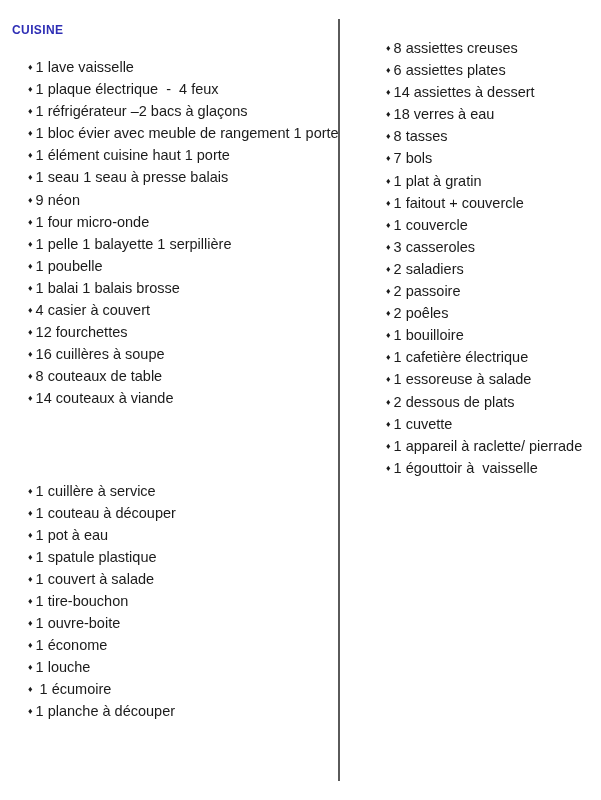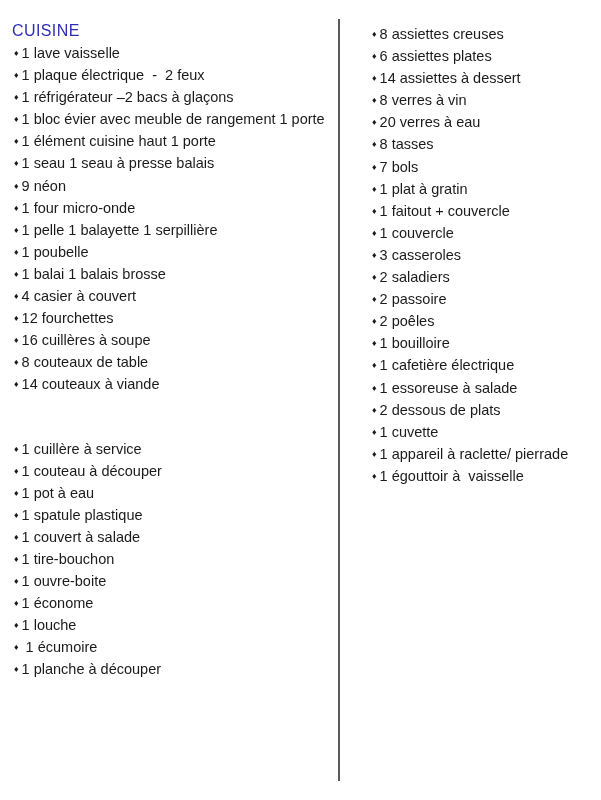--- a/index.html
+++ b/index.html
@@ -29,29 +29,29 @@
     left: 12px;
     top: 20px;
     width: 324px;
   }
   .col-right {
     left: 370px;
     top: 22px;
     width: 228px;
   }
   .doc-title {
-    font-size: 16px;
-    font-weight: normal;
+    font-size: 12px;
+    font-weight: bold;
     line-height: 21px;
     letter-spacing: 0.4px;
     color: var(--title-color, #2e2eb5);
   }
   ul.item-list {
     list-style: none;
-    margin: 2px;
+    margin: 16px;
     padding: 0;
   }
   ul.item-list li {
     white-space: pre;
     font-size: 14.5px;
     line-height: 20.1px;
     color: var(--text-color, #1b1b1b);
   }
   .bullet {
     display: inline-block;
@@ -65,21 +65,21 @@
     height: 38px;
   }
 </style>
 </head>
 <body style="--title-color: #2e2eb5; --text-color: #1b1b1b; --divider-color: #5a5a5a; --bg-color: #ffffff;">
 
 <div class="col col-left">
   <div class="doc-title">CUISINE</div>
   <ul class="item-list">
       <li><span class="bullet">♦</span><span>1 lave vaisselle</span></li>
-      <li><span class="bullet">♦</span><span>1 plaque électrique  -  2 feux</span></li>
+      <li><span class="bullet">♦</span><span>1 plaque électrique  -  4 feux</span></li>
       <li><span class="bullet">♦</span><span>1 réfrigérateur –2 bacs à glaçons</span></li>
       <li><span class="bullet">♦</span><span>1 bloc évier avec meuble de rangement 1 porte</span></li>
       <li><span class="bullet">♦</span><span>1 élément cuisine haut 1 porte</span></li>
       <li><span class="bullet">♦</span><span>1 seau 1 seau à presse balais</span></li>
       <li><span class="bullet">♦</span><span>9 néon</span></li>
       <li><span class="bullet">♦</span><span>1 four micro-onde</span></li>
       <li><span class="bullet">♦</span><span>1 pelle 1 balayette 1 serpillière</span></li>
       <li><span class="bullet">♦</span><span>1 poubelle</span></li>
       <li><span class="bullet">♦</span><span>1 balai 1 balais brosse</span></li>
       <li><span class="bullet">♦</span><span>4 casier à couvert</span></li>
@@ -104,22 +104,21 @@
     </ul>
 </div>
 
 <div class="divider"></div>
 
 <div class="col col-right">
   <ul class="item-list">
       <li><span class="bullet">♦</span><span>8 assiettes creuses</span></li>
       <li><span class="bullet">♦</span><span>6 assiettes plates</span></li>
       <li><span class="bullet">♦</span><span>14 assiettes à dessert</span></li>
-      <li><span class="bullet">♦</span><span>8 verres à vin</span></li>
-      <li><span class="bullet">♦</span><span>20 verres à eau</span></li>
+      <li><span class="bullet">♦</span><span>18 verres à eau</span></li>
       <li><span class="bullet">♦</span><span>8 tasses</span></li>
       <li><span class="bullet">♦</span><span>7 bols</span></li>
       <li><span class="bullet">♦</span><span>1 plat à gratin</span></li>
       <li><span class="bullet">♦</span><span>1 faitout + couvercle</span></li>
       <li><span class="bullet">♦</span><span>1 couvercle</span></li>
       <li><span class="bullet">♦</span><span>3 casseroles</span></li>
       <li><span class="bullet">♦</span><span>2 saladiers</span></li>
       <li><span class="bullet">♦</span><span>2 passoire</span></li>
       <li><span class="bullet">♦</span><span>2 poêles</span></li>
       <li><span class="bullet">♦</span><span>1 bouilloire</span></li>

